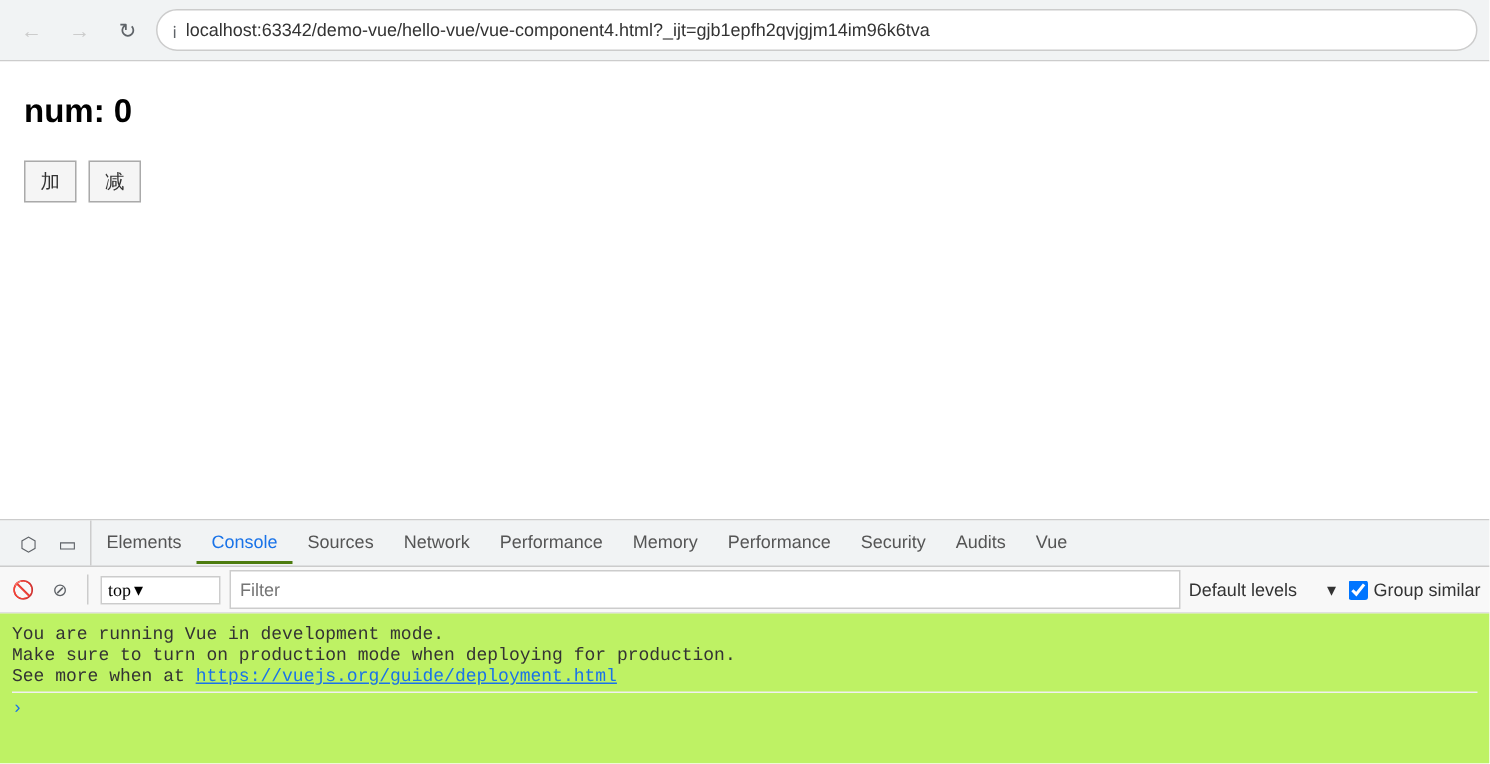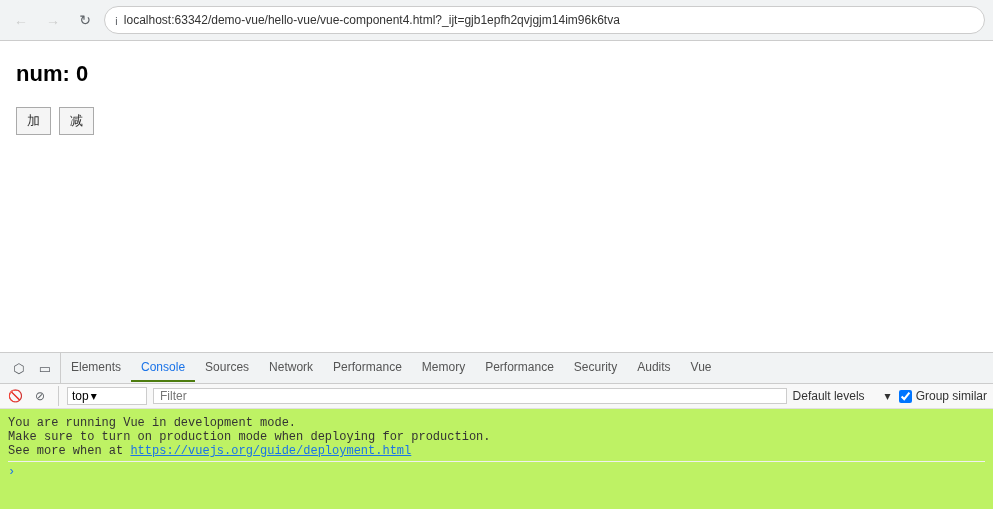--- a/index.html
+++ b/index.html
@@ -162,24 +162,25 @@
     .context-select {
       display: flex;
       align-items: center;
       gap: 2px;
       background: #fff;
       border: 1px solid #ccc;
       padding: 1px 4px;
       font-size: 12px;
       cursor: pointer;
       min-width: 80px;
+      font-family: Liberation Serif, serif;
     }
     .filter-input {
       flex: 1;
-      height: 16px;
+      height: 26px;
       border: 1px solid #ccc;
       padding: 0 6px;
       font-size: 12px;
       outline: none;
     }
     .console-right {
       display: flex;
       align-items: center;
       gap: 8px;
       margin-left: auto;

